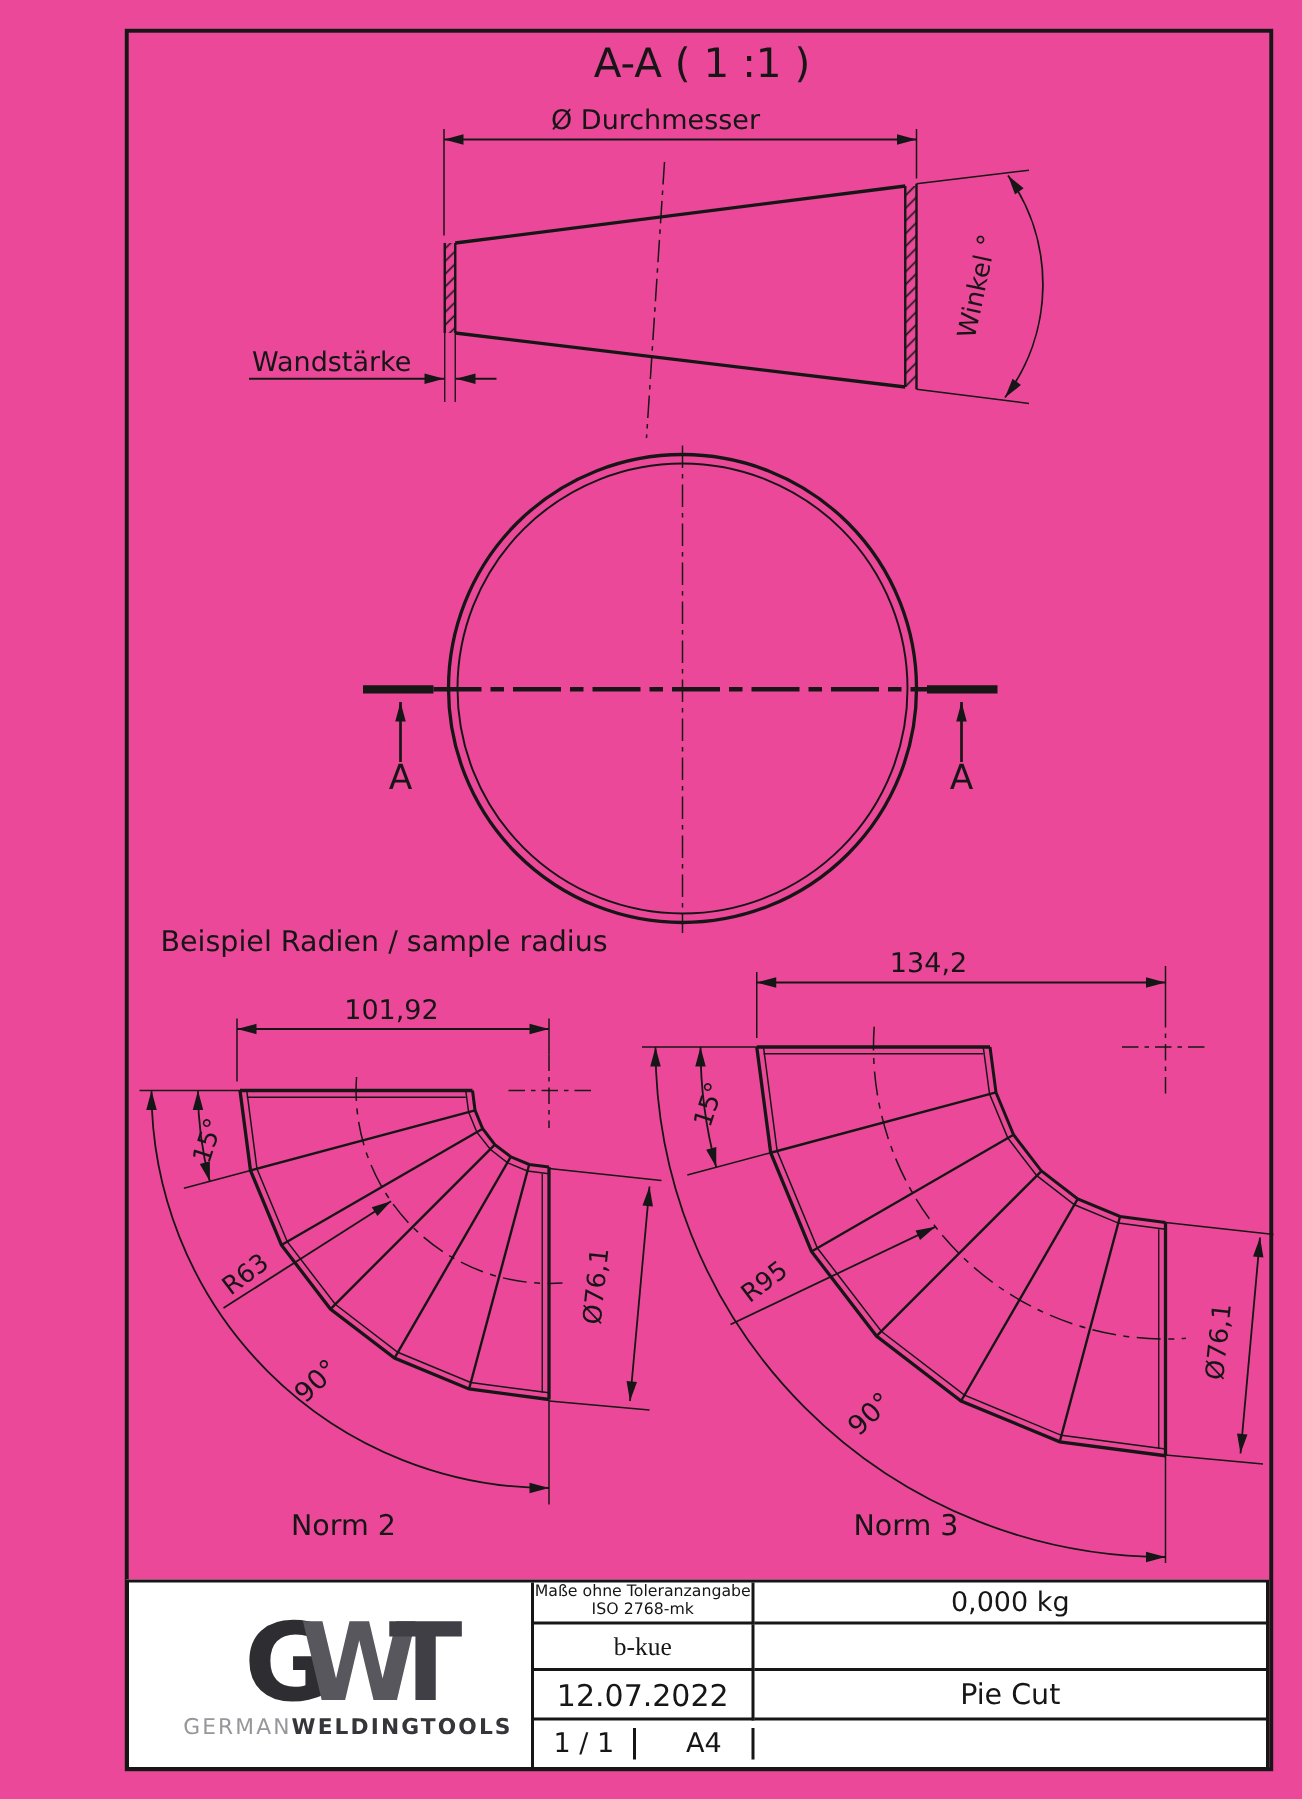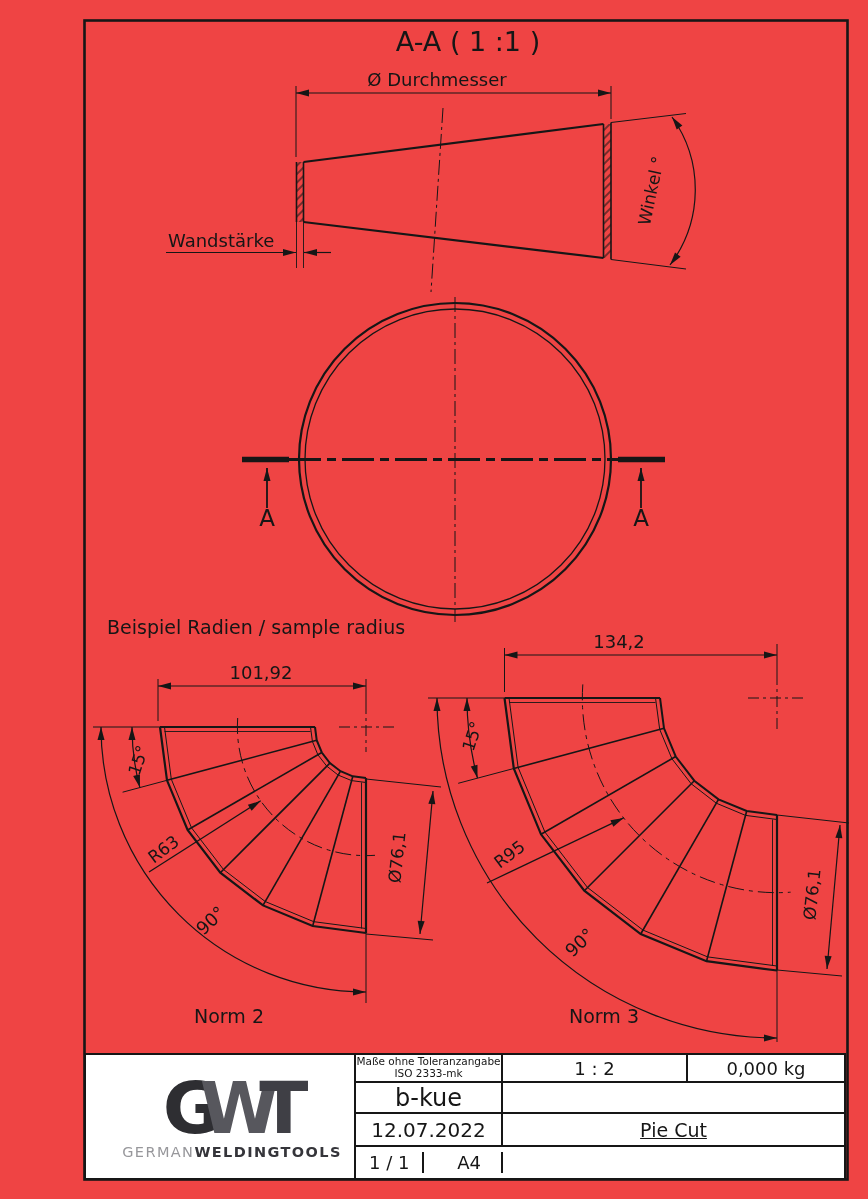--- a/index.html
+++ b/index.html
@@ -1,17 +1,17 @@
 <!DOCTYPE html>
 <html><head>
 <meta charset="utf-8">
 <style>
   html,body{margin:0;padding:0;background:#e8e8e8;}
   .page{
-    position:relative;width:868px;height:1199px;background:#ef4444;
+    position:relative;width:868px;height:1199px;background:#ec4899;
     font-family:"DejaVu Sans","Liberation Sans",sans-serif;color:#161616;
     overflow:hidden;margin:0 auto;
   }
   svg.draw{position:absolute;left:0;top:0;}
   svg.draw text{fill:#161616;}
 
   
   .tb{
     position:absolute;left:84px;top:1053px;width:762px;height:127px;
     border:2px solid #161616;box-sizing:border-box;display:flex;background:#fff;
@@ -26,29 +26,29 @@
   .gwt .lw{color:#57575d;margin-left:-15px;}
   .gwt .lt{color:#3f3f45;margin-left:-13px;}
   .brand{margin-top:3px;font-size:14.5px;letter-spacing:1.4px;white-space:nowrap;}
   .brand .bl{color:#97979b;font-weight:400;}
   .brand .bb{color:#35353a;font-weight:bold;}
   .tb-main{flex:1;display:grid;grid-template-columns:147px 1fr;grid-template-rows:28px 31px 33px 1fr;}
   .cell{display:flex;align-items:center;justify-content:center;border-color:#161616;}
   .bb2{border-bottom:2px solid #161616;}
   .br2{border-right:2px solid #161616;}
   .tol{flex-direction:column;font-size:10.5px;line-height:1.12;text-align:center;}
-  .t-author{font-size:24px;}
+  .t-author{font-size:17px;font-family:Liberation Serif, serif;}
   .t-date{font-size:20px;}
   .split{display:flex;align-items:stretch;padding:0;}
   .split>div{display:flex;align-items:center;justify-content:center;}
   .sc{width:185px;border-right:2px solid #161616;font-size:18px;}
   .wt{flex:1;font-size:18px;}
   .sh{width:75px;border-right:2px solid #161616;font-size:18px;}
   .fm{width:72px;border-right:2px solid #161616;font-size:18px;margin-left:13px;}
-  .t-title{font-size:19px;text-decoration:underline;}
+  .t-title{font-size:19px;}
 </style>
 </head>
 <body>
 
 <div class="page">
 
 <svg class="draw" width="868" height="1199" viewBox="0 0 868 1199">
   <defs>
     <marker id="arw" markerUnits="userSpaceOnUse" markerWidth="14" markerHeight="9" viewBox="0 0 14 9" refX="13.5" refY="4.5" orient="auto-start-reverse">
       <path d="M0.5 1 L13.5 4.5 L0.5 8 Z" fill="#161616"></path>
@@ -200,24 +200,23 @@
       <span class="lg">G</span><span class="lw">W</span><span class="lt">T</span>
     </div>
     <div class="brand">
       <span class="bl">GERMAN</span><span class="bb">WELDINGTOOLS</span>
     </div>
   </div>
   <div class="tb-main">
 
     <div class="cell tol br2 bb2">
       <span>Maße ohne Toleranzangabe</span>
-      <span>ISO 2333-mk</span>
+      <span>ISO 2768-mk</span>
     </div>
     <div class="cell split bb2">
-      <div class="sc">1 : 2</div>
       <div class="wt">0,000 kg</div>
     </div>
 
     <div class="cell t-author br2 bb2">b-kue</div>
     <div class="cell bb2"></div>
 
     <div class="cell t-date br2 bb2">12.07.2022</div>
     <div class="cell t-title bb2">Pie Cut</div>
 
     <div class="cell split br2" style="border-right:none;align-items:center;">

